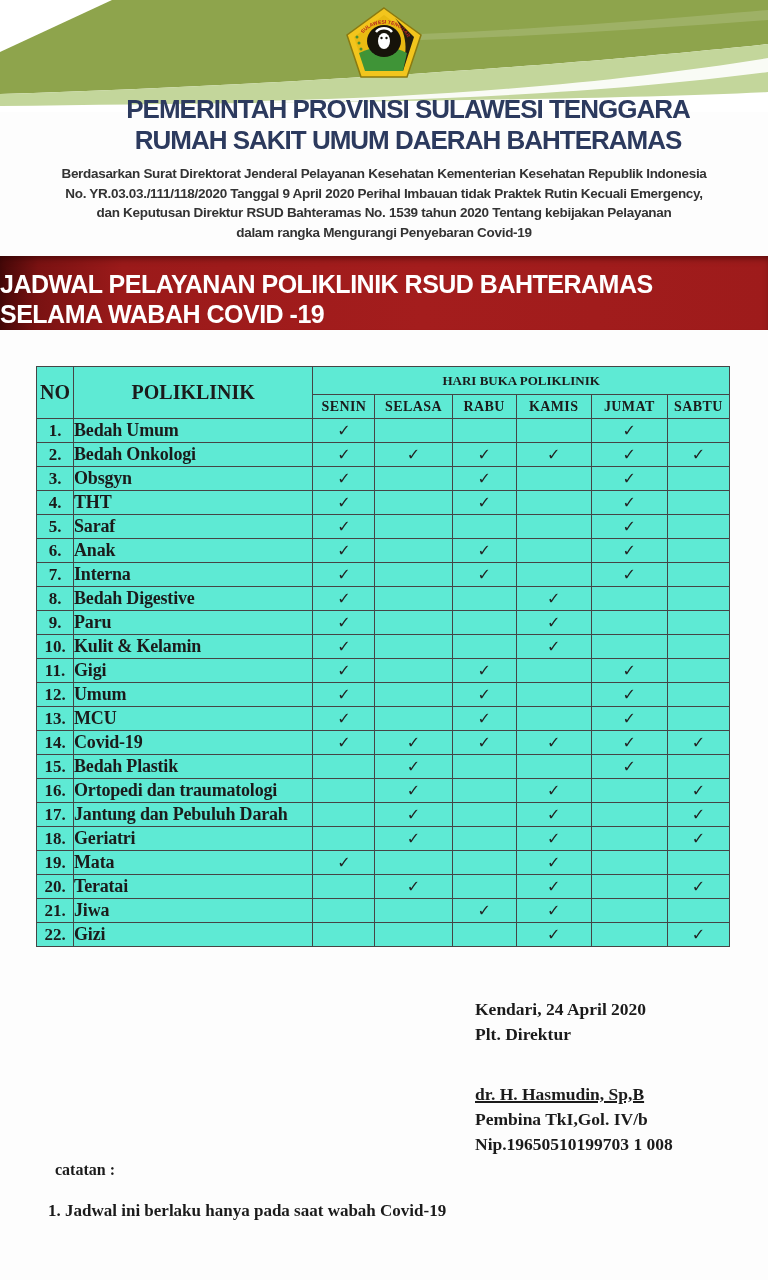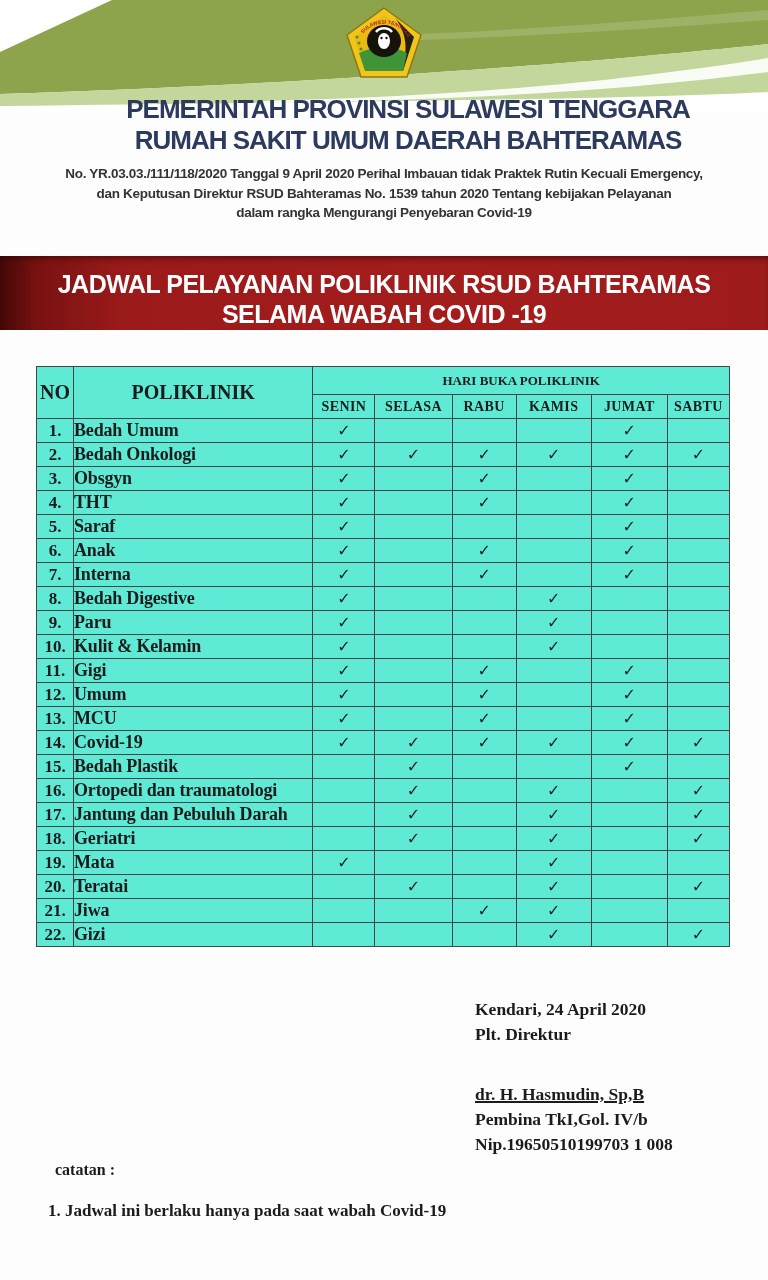--- a/index.html
+++ b/index.html
@@ -22,21 +22,21 @@
     position:absolute;top:164px;left:0;width:768px;text-align:center;
     font-family:"Liberation Sans","DejaVu Sans",sans-serif;font-weight:bold;
     color:#333;font-size:13.5px;line-height:19.5px;letter-spacing:-0.3px;
   }
   .basis div{white-space:nowrap;}
   
   .banner{
     position:absolute;top:256px;left:0;width:768px;height:74px;
     background:linear-gradient(90deg,#450808 0%,#7a1212 5%,#9b1a1a 16%,#a41d1d 55%,#9e1b1b 100%);
     box-shadow:inset 0 5px 7px -3px rgba(40,0,0,.6);
-    text-align:center;color:#fff;
+    text-align:left;color:#fff;
     font-family:"Liberation Sans","DejaVu Sans",sans-serif;font-weight:bold;
     font-size:25px;line-height:30px;letter-spacing:-0.5px;
     padding-top:13px;box-sizing:border-box;
   }
   
   .schedule-table{
     position:absolute;top:366px;left:36px;width:694px;
     border-collapse:collapse;table-layout:fixed;background:#5eead4;
   }
   .schedule-table th,.schedule-table td{
@@ -99,20 +99,21 @@
       </text>
     </svg>
   </div>
 
   <div class="org-title">
     <div>PEMERINTAH PROVINSI SULAWESI TENGGARA</div>
     <div>RUMAH SAKIT UMUM DAERAH BAHTERAMAS</div>
   </div>
 
   <div class="basis">
+    <div>Berdasarkan Surat Direktorat Jenderal Pelayanan Kesehatan Kementerian Kesehatan Republik Indonesia</div>
     <div>No. YR.03.03./111/118/2020 Tanggal 9 April 2020 Perihal Imbauan tidak Praktek Rutin Kecuali Emergency,</div>
     <div>dan Keputusan Direktur RSUD Bahteramas No. 1539 tahun 2020 Tentang kebijakan Pelayanan</div>
     <div>dalam rangka Mengurangi Penyebaran Covid-19</div>
   </div>
 
   <div class="banner">
     <div>JADWAL PELAYANAN POLIKLINIK RSUD BAHTERAMAS</div>
     <div>SELAMA WABAH COVID -19</div>
   </div>
 

